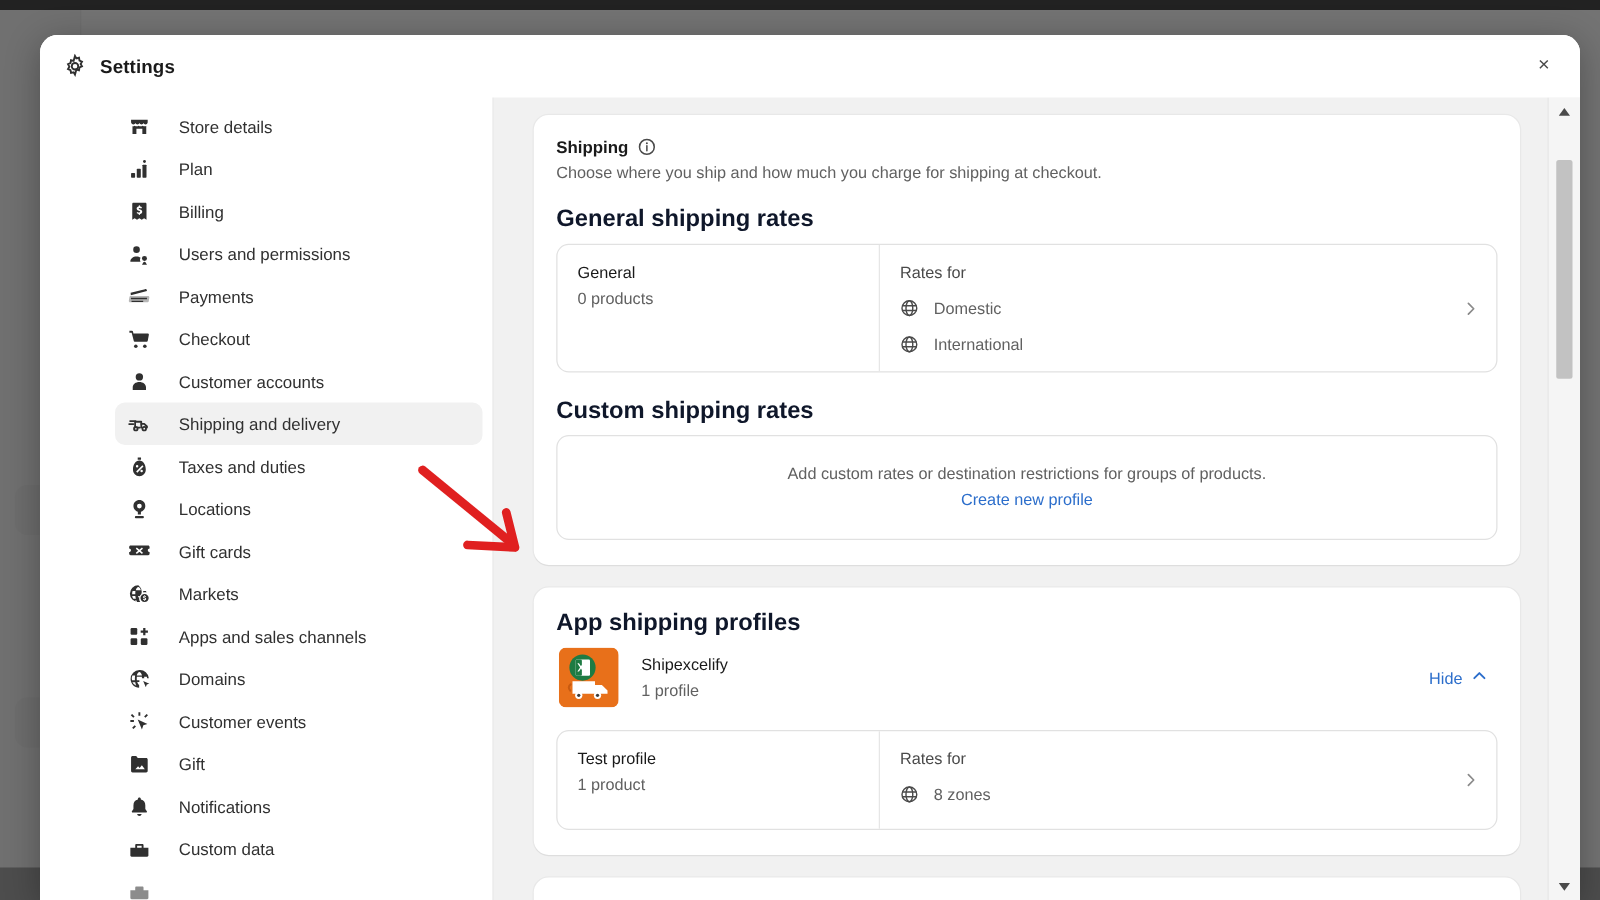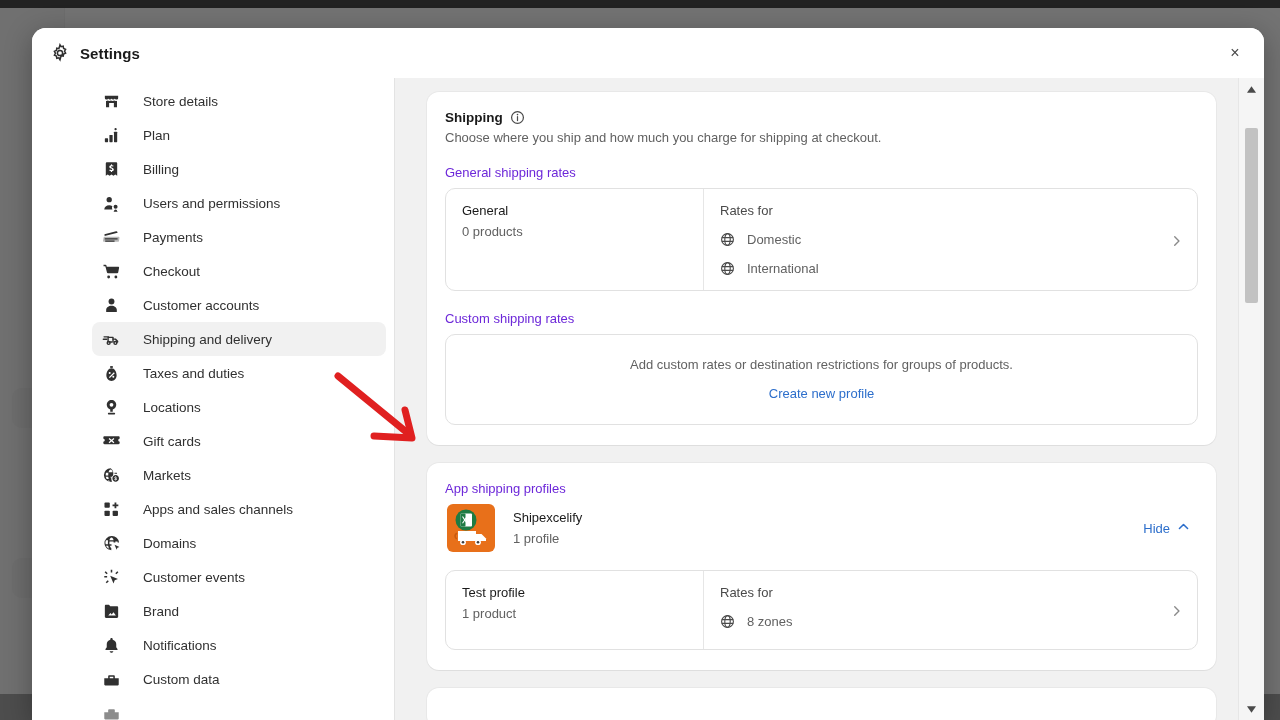--- a/index.html
+++ b/index.html
@@ -67,21 +67,21 @@
     background: #ffffff; border-radius: 12px; padding: 18px 18px 20px 18px;
     box-shadow: 0 1px 0 rgba(0,0,0,0.04), 0 0 0 1px rgba(0,0,0,0.035);
   }
   .panel + .panel { margin-top: 18px; }
 
   .sec-title-row { display: flex; gap: 7px; }
   .sec-title { font-size: 13.5px; font-weight: 700; color: #1a1a1a; }
   .info-ico { width: 15px; height: 15px; color: #4a4a4a; }
   .sec-desc { font-size: 13px; color: #616161; margin-top: 5px; }
 
-  .sub-title { font-size: 13px; font-weight: 400; color: #6d28d9; margin: 20px 0 8px 0; }
+  .sub-title { font-size: 19px; font-weight: 700; color: #0f172a; margin: 20px 0 8px 0; }
 
   .rate-card {
     border: 1px solid #e1e1e1; border-radius: 10px; background: #ffffff;
     display: flex; align-items: stretch; cursor: pointer; position: relative;
     min-height: 80px;
   }
   .rate-left { width: 258px; flex: 0 0 258px; padding: 14px 16px; border-right: 1px solid #e6e6e6; }
   .rate-name { font-size: 13px; color: #1a1a1a; font-weight: 400; }
   .rate-sub { font-size: 13px; color: #616161; margin-top: 6px; }
   .rate-right { flex: 1 1 auto; padding: 14px 16px; }
@@ -92,21 +92,21 @@
   .chev-right {
     position: absolute; right: 14px; top: 50%; transform: translateY(-50%);
     width: 13px; height: 13px; color: #8a8a8a;
   }
 
   .empty-card {
     border: 1px solid #e1e1e1; border-radius: 10px; background: #ffffff;
     padding: 22px 16px; text-align: center;
   }
   .empty-text { font-size: 13px; color: #616161; }
-  .link { font-size: 13px; color: #2c6ecb; cursor: pointer; display: inline-block; margin-top: 14px; }
+  .link { font-size: 13px; color: #2c6ecb; cursor: pointer; display: inline-block; margin-top: 6px; }
 
   .app-row { display: flex; align-items: center; padding: 0 2px; }
   .app-icon { width: 48px; height: 48px; border-radius: 6px; flex: 0 0 48px; overflow: hidden; }
   .app-meta { margin-left: 18px; }
   .app-name { font-size: 13px; color: #1a1a1a; }
   .app-count { font-size: 13px; color: #616161; margin-top: 6px; }
   .hide-btn {
     margin-left: auto; display: flex; align-items: center; gap: 7px;
     color: #2c6ecb; font-size: 13px; cursor: pointer; background: none; border: 0;
     font-family: inherit; padding: 4px 6px;
@@ -322,21 +322,21 @@
         <span class="lbl">Customer events</span>
       </div>
 
       <div class="nav-item">
         <span class="ico">
           <svg viewBox="0 0 20 20" fill="currentColor">
               <path d="M3 4.2c0-.7.55-1.25 1.25-1.25h3.1l1.3 1.6h7.1c.7 0 1.25.55 1.25 1.25v9.75c0 .7-.55 1.25-1.25 1.25H4.25C3.55 16.8 3 16.25 3 15.55V4.2zm3.6 9.9h8l-2.5-3.3-1.9 2.3-1.3-1.5-2.3 2.5z"></path>
               <circle cx="7.3" cy="8.3" r="1.3"></circle>
             </svg>
         </span>
-        <span class="lbl">Brand</span>
+        <span class="lbl">Gift</span>
       </div>
 
       <div class="nav-item">
         <span class="ico">
           <svg viewBox="0 0 20 20" fill="currentColor">
               <path d="M10 2.1c-.7 0-1.25.55-1.25 1.25v.5A5.05 5.05 0 005 8.8v3l-1.3 1.85c-.3.45.02 1.05.57 1.05h11.46c.55 0 .87-.6.57-1.05L15 11.8v-3a5.05 5.05 0 00-3.75-4.95v-.5c0-.7-.55-1.25-1.25-1.25z"></path>
               <path d="M8.1 16c.15.95.95 1.65 1.9 1.65s1.75-.7 1.9-1.65H8.1z"></path>
             </svg>
         </span>
         <span class="lbl">Notifications</span>

